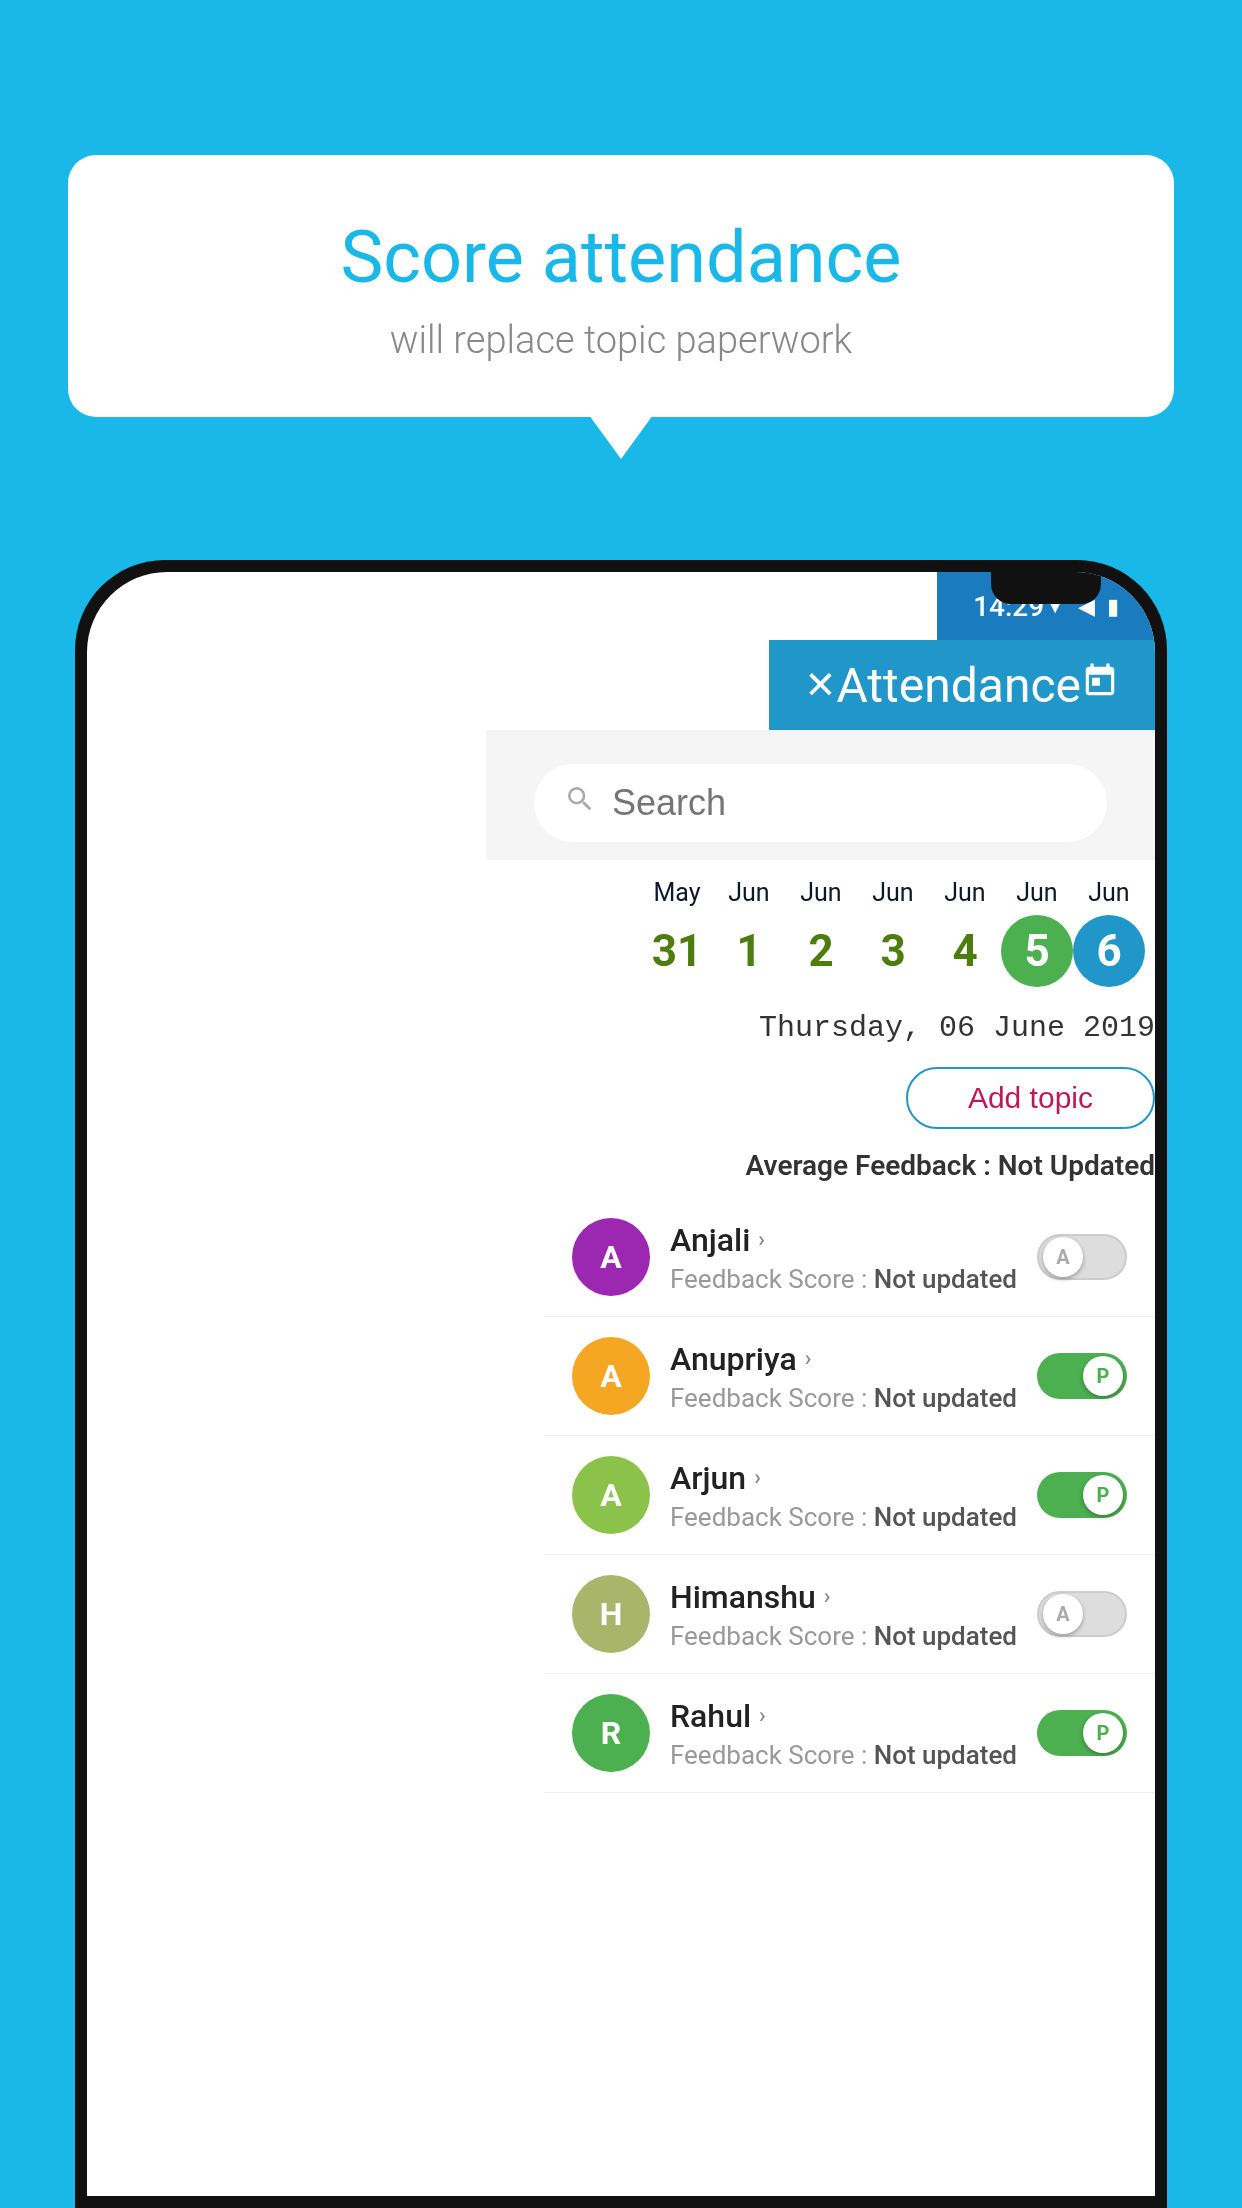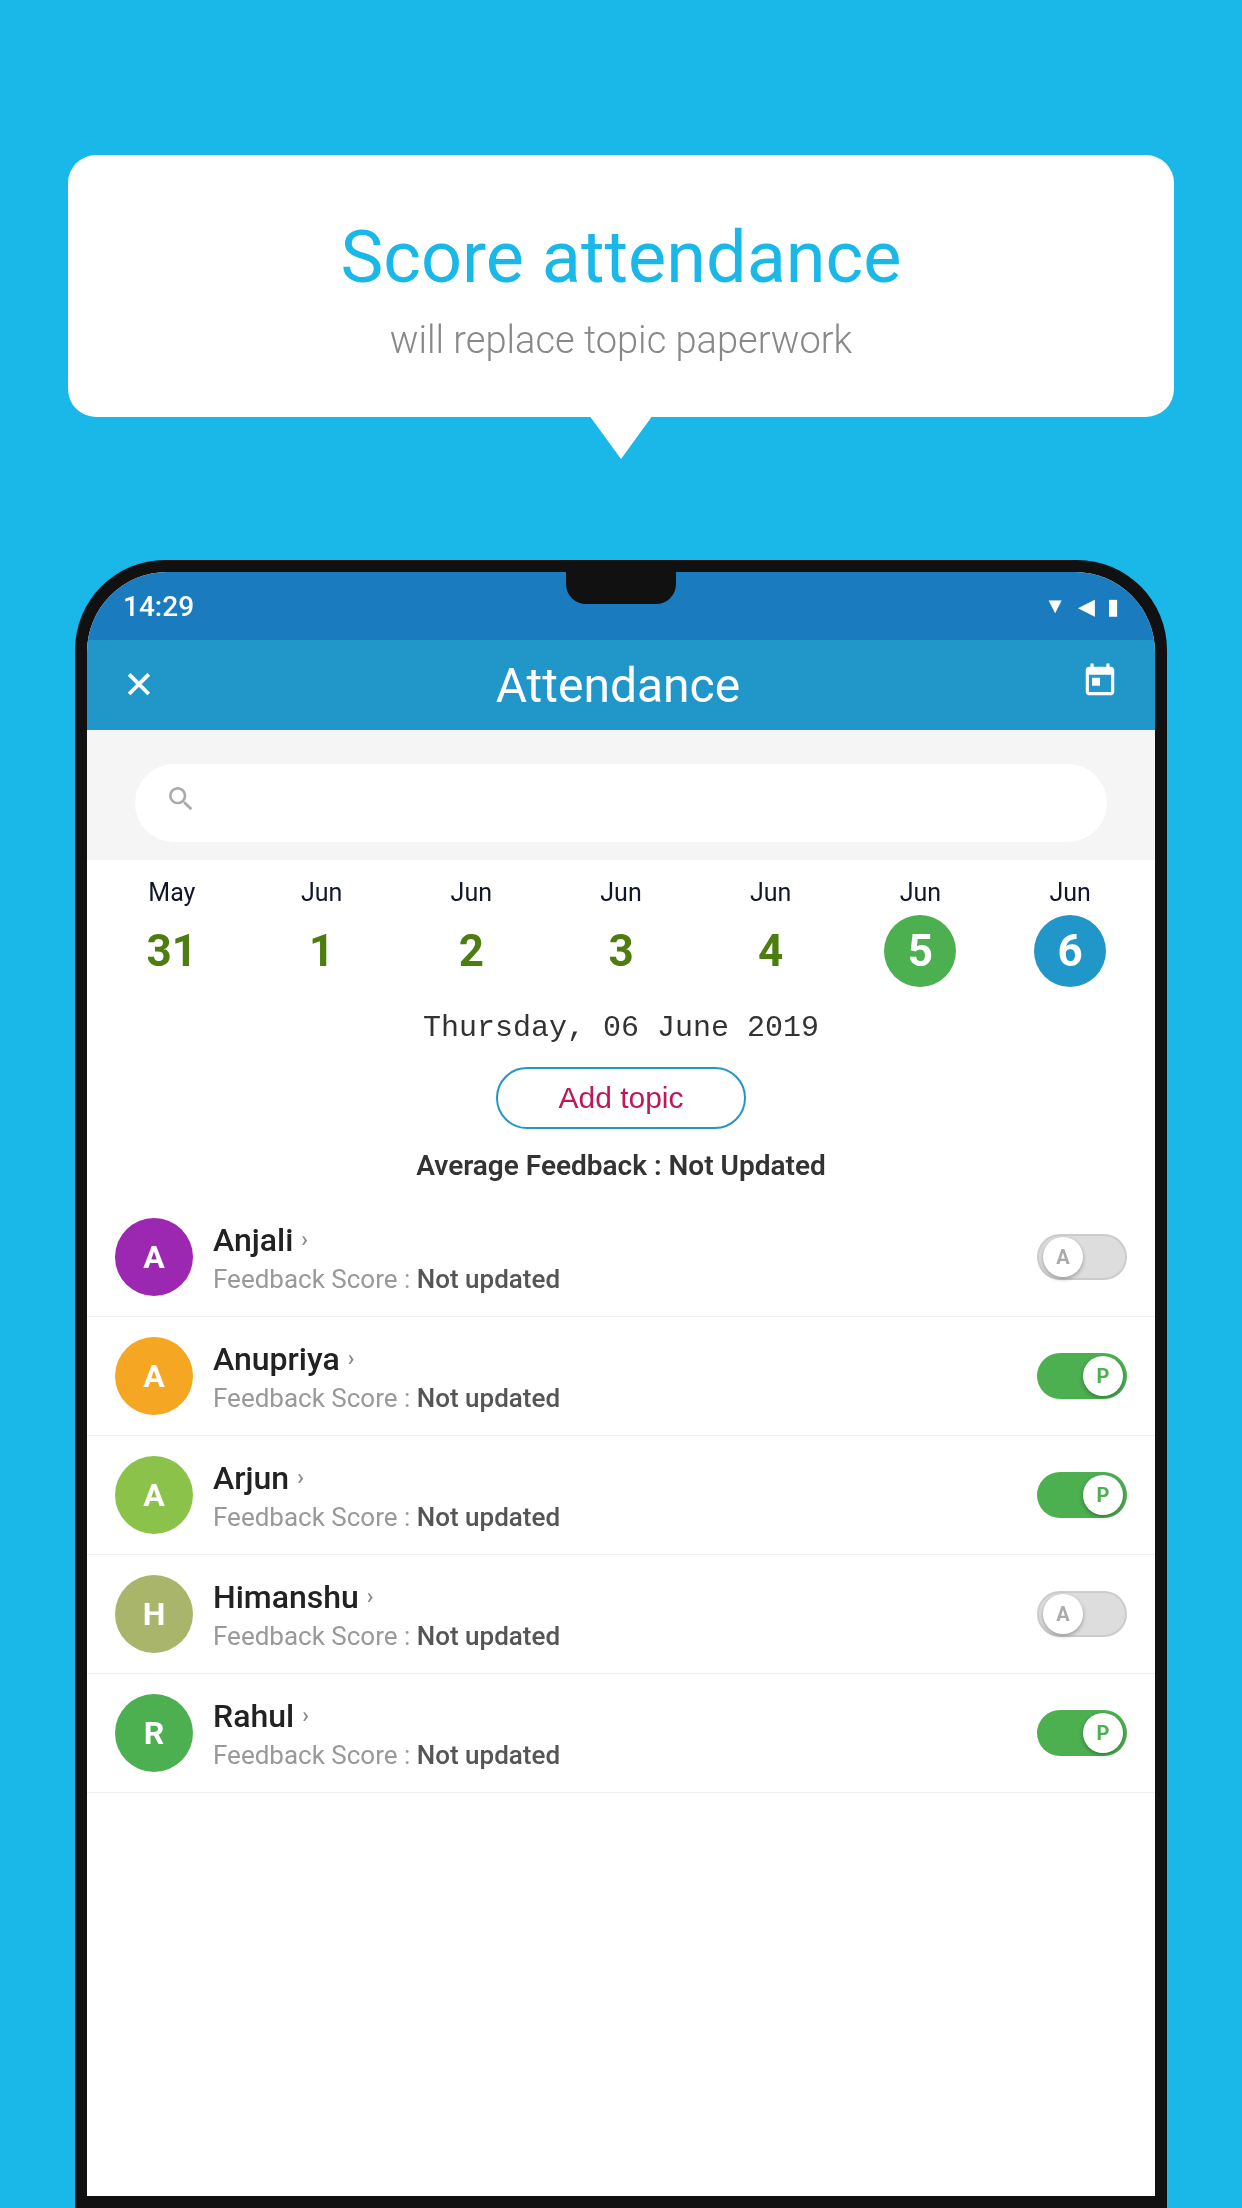--- a/index.html
+++ b/index.html
@@ -348,20 +348,21 @@
     }
 
     
     .screen-content {
       display: flex;
       flex-direction: column;
       height: 100%;
       background: white;
       border-radius: 68px 68px 0 0;
       overflow: hidden;
+      align-items: flex-end;
     }
   </style>
 </head>
 <body>
 
 <div class="speech-bubble-container">
   <div class="speech-bubble">
     <div class="bubble-title">Score attendance</div>
     <div class="bubble-subtitle">will replace topic paperwork</div>
   </div>
@@ -391,20 +392,21 @@
         </span>
       </div>
 
       <div style="background:#f5f5f5; padding: 16px 24px 0;">
         <div class="search-container">
           <span class="search-icon-el">
             <svg width="32" height="32" viewBox="0 0 24 24" fill="#aaa">
               <path d="M15.5 14h-.79l-.28-.27A6.47 6.47 0 0 0 16 9.5 6.5 6.5 0 1 0 9.5 16c1.61 0 3.09-.59 4.23-1.57l.27.28v.79l5 4.99L20.49 19l-4.99-5zm-6 0C7.01 14 5 11.99 5 9.5S7.01 5 9.5 5 14 7.01 14 9.5 11.99 14 9.5 14z"></path>
             </svg>
           </span>
+          <input class="search-input-el" type="text" placeholder="Search" style="">
         </div>
       </div>
 
       <div class="calendar-row" id="calendar-row">
       <div class="cal-day">
             <div class="cal-month">May</div>
             <div class="cal-date">31</div>
           </div>
           <div class="cal-day">
             <div class="cal-month">Jun</div>

